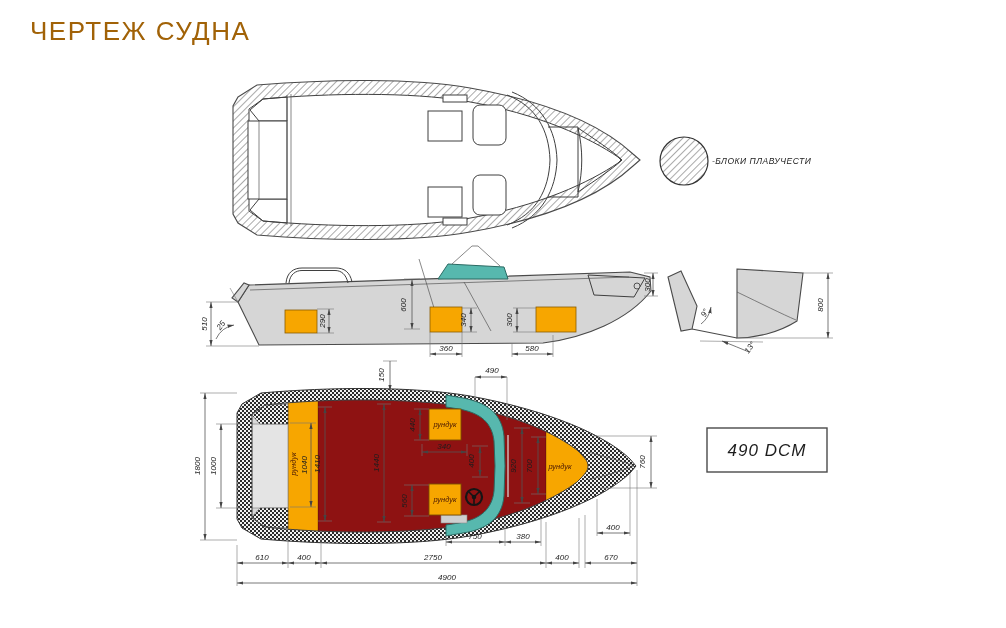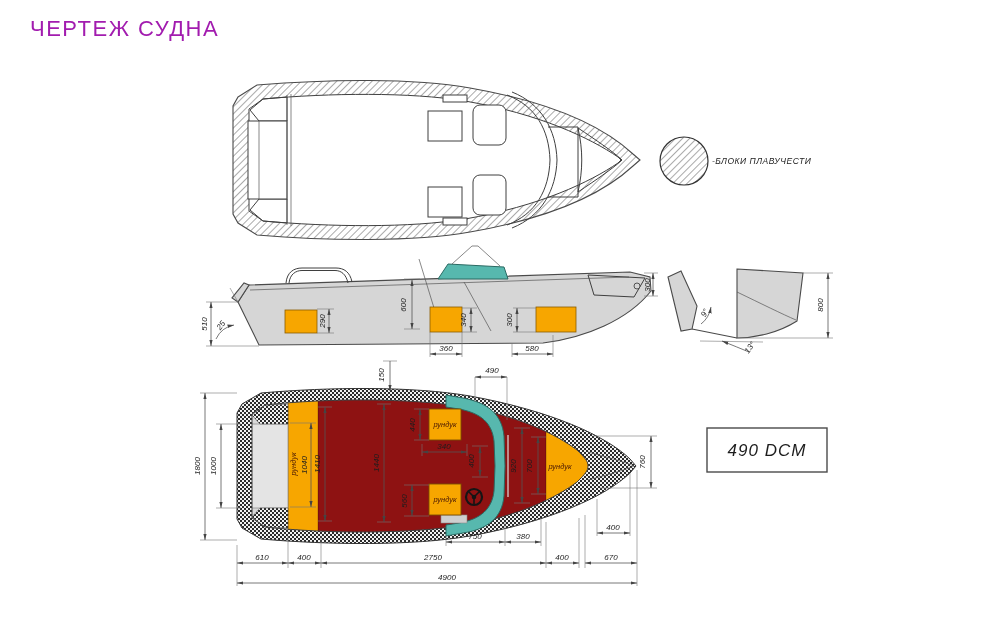--- a/index.html
+++ b/index.html
@@ -1,19 +1,19 @@
 <!DOCTYPE html>
 <html><head>
 <meta charset="utf-8">
 <style>
   html,body{margin:0;padding:0;background:#fff;}
   .page{position:relative;width:1006px;height:628px;background:#fff;overflow:hidden;
         font-family:"Liberation Sans",sans-serif;}
-  .page-title{position:absolute;left:30px;top:16px;font-size:22px;font-weight:500;
-        letter-spacing:1.5px;color:#a21caf;}
+  .page-title{position:absolute;left:30px;top:16px;font-size:26px;font-weight:500;
+        letter-spacing:1.5px;color:#a16207;}
   svg{position:absolute;left:0;top:0;}
   .hull{stroke:#4a4a4a;stroke-width:1.1;}
   .ol{stroke:#3f3f3f;fill:none;stroke-width:1;}
   .olw{fill:#ffffff;stroke:#3f3f3f;stroke-width:1;}
   .thin{stroke:#555;stroke-width:0.7;fill:none;}
   .dim{stroke:#555;stroke-width:0.8;fill:none;marker-start:url(#arr);marker-end:url(#arr);}
   .dimline{stroke:#555;stroke-width:0.8;fill:none;}
   .ext{stroke:#777;stroke-width:0.6;fill:none;}
   .dtxt{font:italic 8px "Liberation Sans",sans-serif;fill:#1d1d1d;}
   .dmid{text-anchor:middle;}

